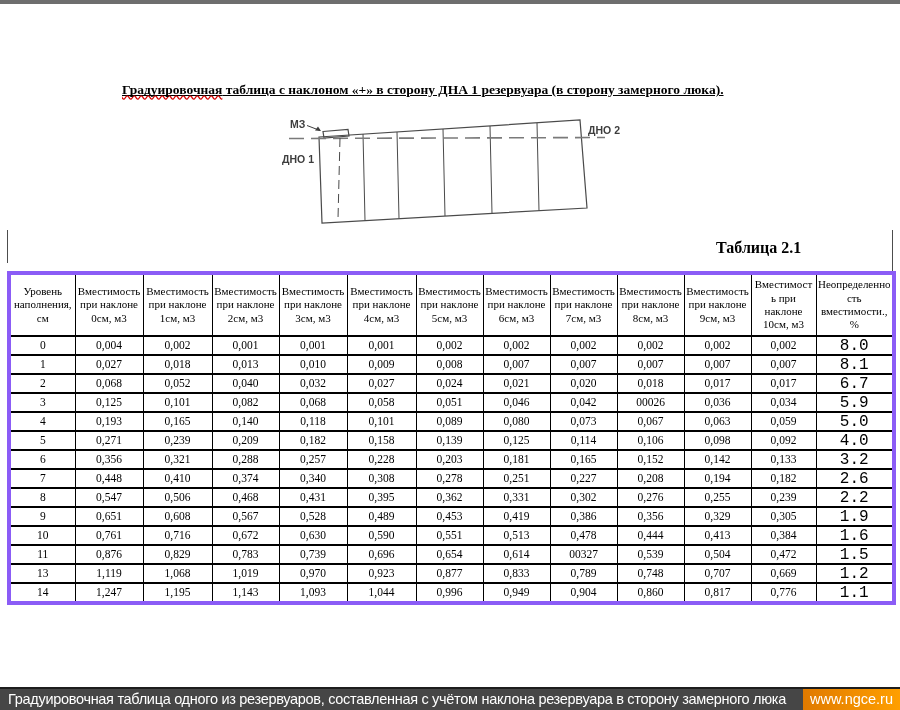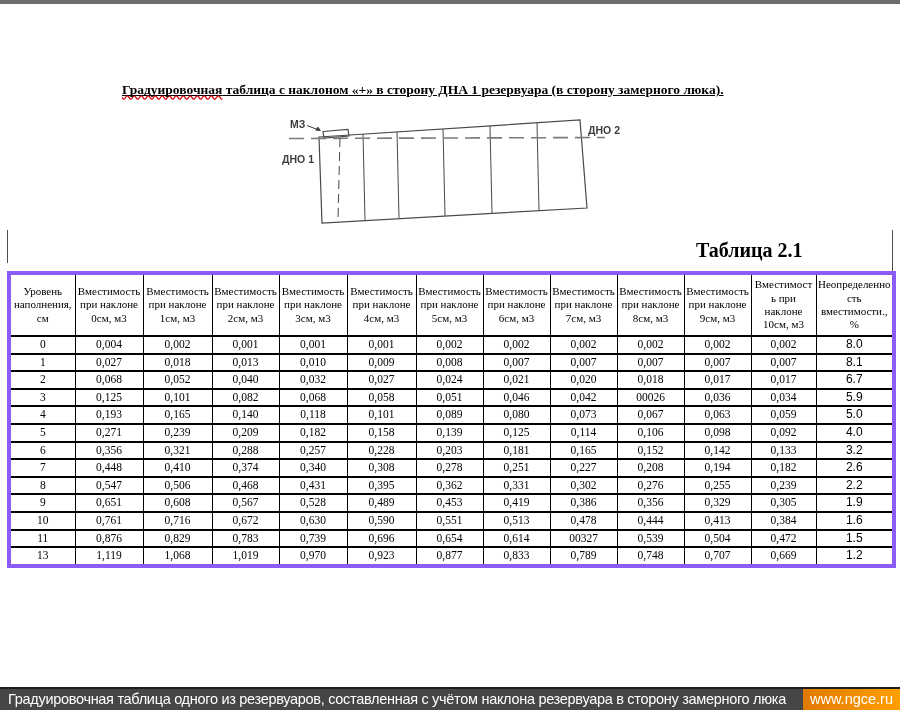--- a/index.html
+++ b/index.html
@@ -9,41 +9,41 @@
   }
   .top-strip{position:absolute;top:0;left:0;width:900px;height:4px;background:#6e6e6e;}
   .doc-title{
     position:absolute;top:82px;left:122px;width:700px;
     font-size:13.5px;font-weight:bold;text-decoration:underline;
     white-space:nowrap;
   }
   .doc-title .misspelled{text-decoration:underline wavy #d40000;text-decoration-skip-ink:none;}
   .diagram{position:absolute;left:275px;top:103px;width:390px;height:135px;}
   .diagram text{font-family:"Liberation Sans",sans-serif;font-size:10.5px;font-weight:bold;fill:#3d3d3d;}
-  .table-label{position:absolute;left:696px;top:239px;font-size:20px;font-weight:bold;}
+  .table-label{position:absolute;left:716px;top:239px;font-size:16px;font-weight:bold;}
   .frame-edge{position:absolute;width:1px;background:#4d4d4d;}
   .frame-edge.left{left:7px;top:230px;height:33px;}
   .frame-edge.right{left:892px;top:230px;height:42px;}
   table.cal{
     position:absolute;left:7px;top:271px;width:886px;
     border-collapse:collapse;table-layout:fixed;
     border:4px solid #8b5cf6;
   }
   table.cal th, table.cal td{
     border:2px solid #000;border-left-width:1px;border-right-width:1px;
     padding:0 1px;text-align:center;vertical-align:middle;
     overflow:hidden;
   }
   table.cal th{
     height:60px;font-size:11px;font-weight:normal;line-height:1.22;
     overflow-wrap:break-word;
   }
   table.cal td{height:14.6px;font-size:11.5px;line-height:1;}
   table.cal td.unc{
-    font-family:Liberation Sans, sans-serif;font-size:12px;vertical-align:top;padding-top:1px;
+    font-family:Liberation Mono, monospace;font-size:16px;vertical-align:top;padding-top:1px;
   }
   .footer-bar{
     position:absolute;left:0;top:687px;width:900px;height:23px;
     background:#464646;border-top:2px solid #1d1d1d;box-sizing:border-box;
   }
   .footer-caption{
     position:absolute;left:8px;top:0;height:21px;line-height:21px;
     color:#fff;font-family:"Liberation Sans",sans-serif;font-size:14.5px;
     letter-spacing:-0.3px;white-space:nowrap;
   }
@@ -311,19 +311,34 @@
         <td>0,970</td>
         <td>0,923</td>
         <td>0,877</td>
         <td>0,833</td>
         <td>0,789</td>
         <td>0,748</td>
         <td>0,707</td>
         <td>0,669</td>
         <td class="unc">1.2</td>
       </tr>
+      <tr>
+        <td>14</td>
+        <td>1,247</td>
+        <td>1,195</td>
+        <td>1,143</td>
+        <td>1,093</td>
+        <td>1,044</td>
+        <td>0,996</td>
+        <td>0,949</td>
+        <td>0,904</td>
+        <td>0,860</td>
+        <td>0,817</td>
+        <td>0,776</td>
+        <td class="unc">1.1</td>
+      </tr>
     </tbody>
 </table>
 
 <div class="footer-bar" style="background: rgb(70, 70, 70);">
   <span class="footer-caption">Градуировочная таблица одного из резервуаров, составленная с учётом наклона резервуара в сторону замерного люка</span>
   <span class="footer-url">www.ngce.ru</span>
 </div>
 
 </body></html>

